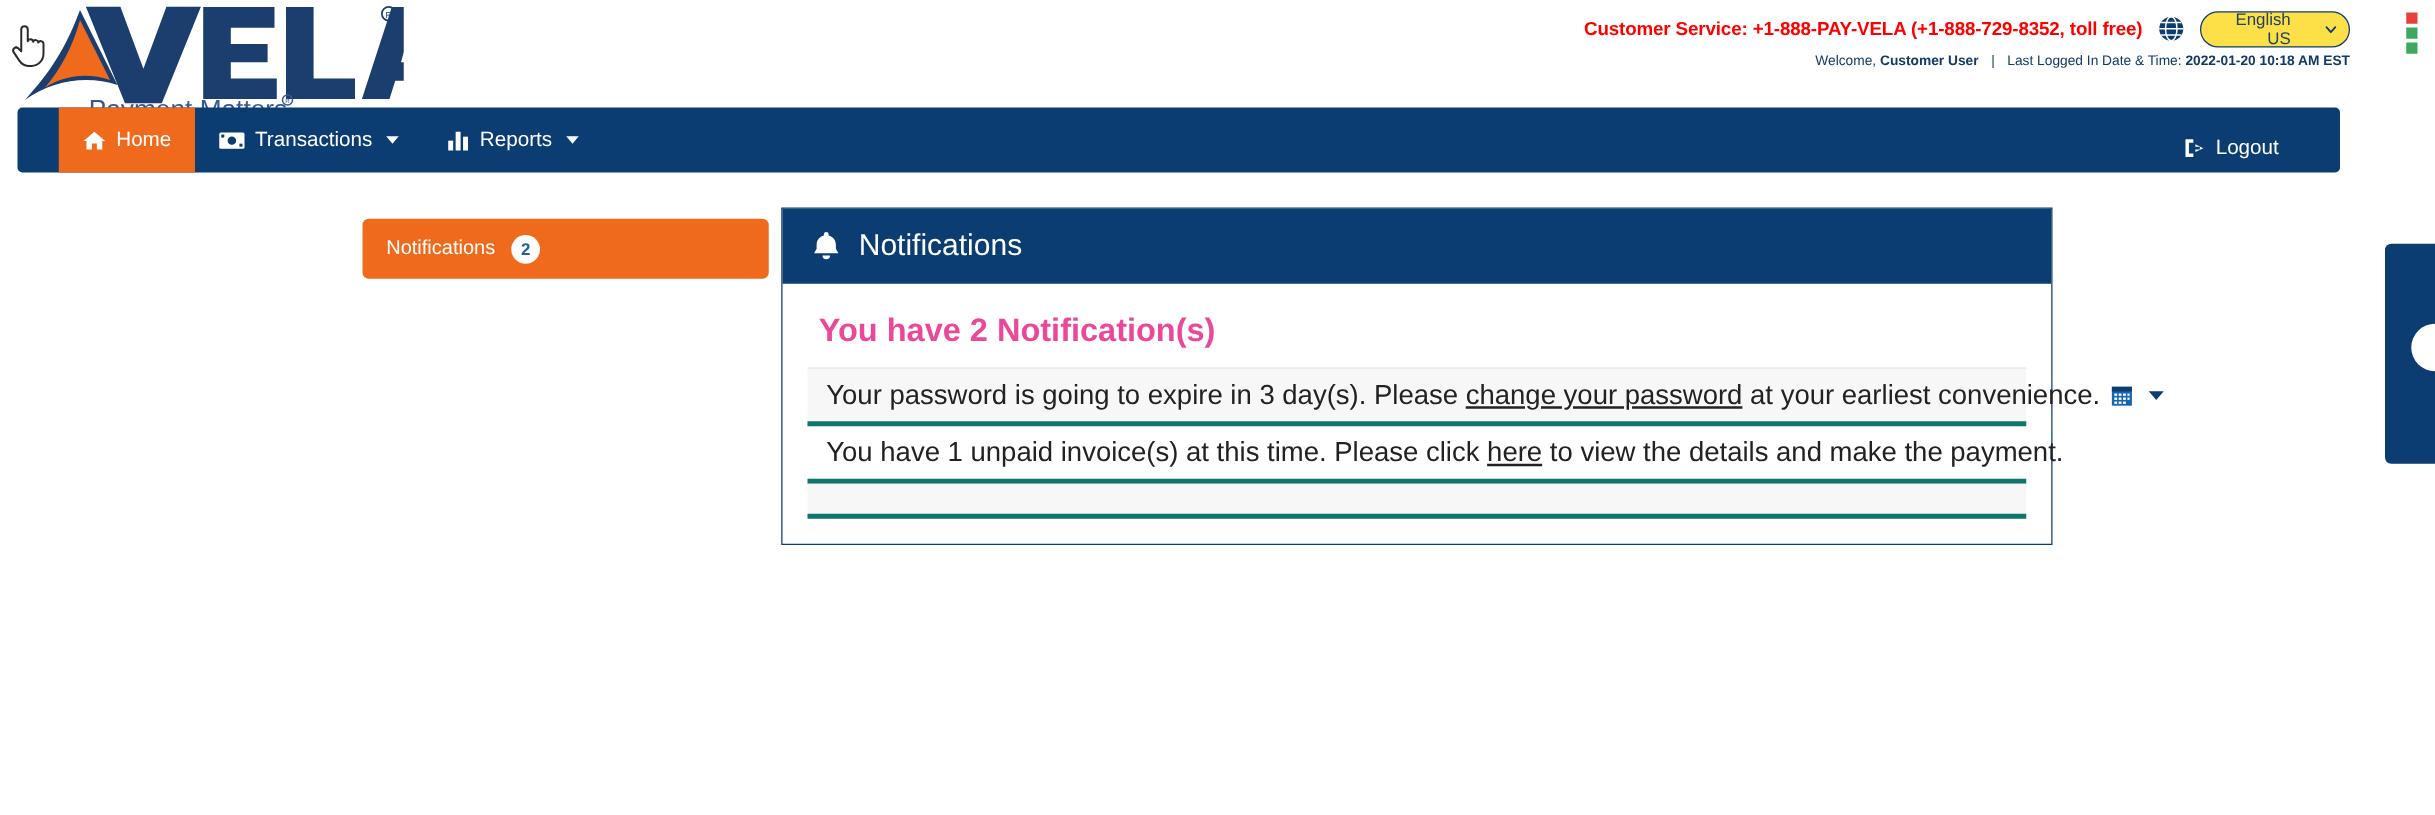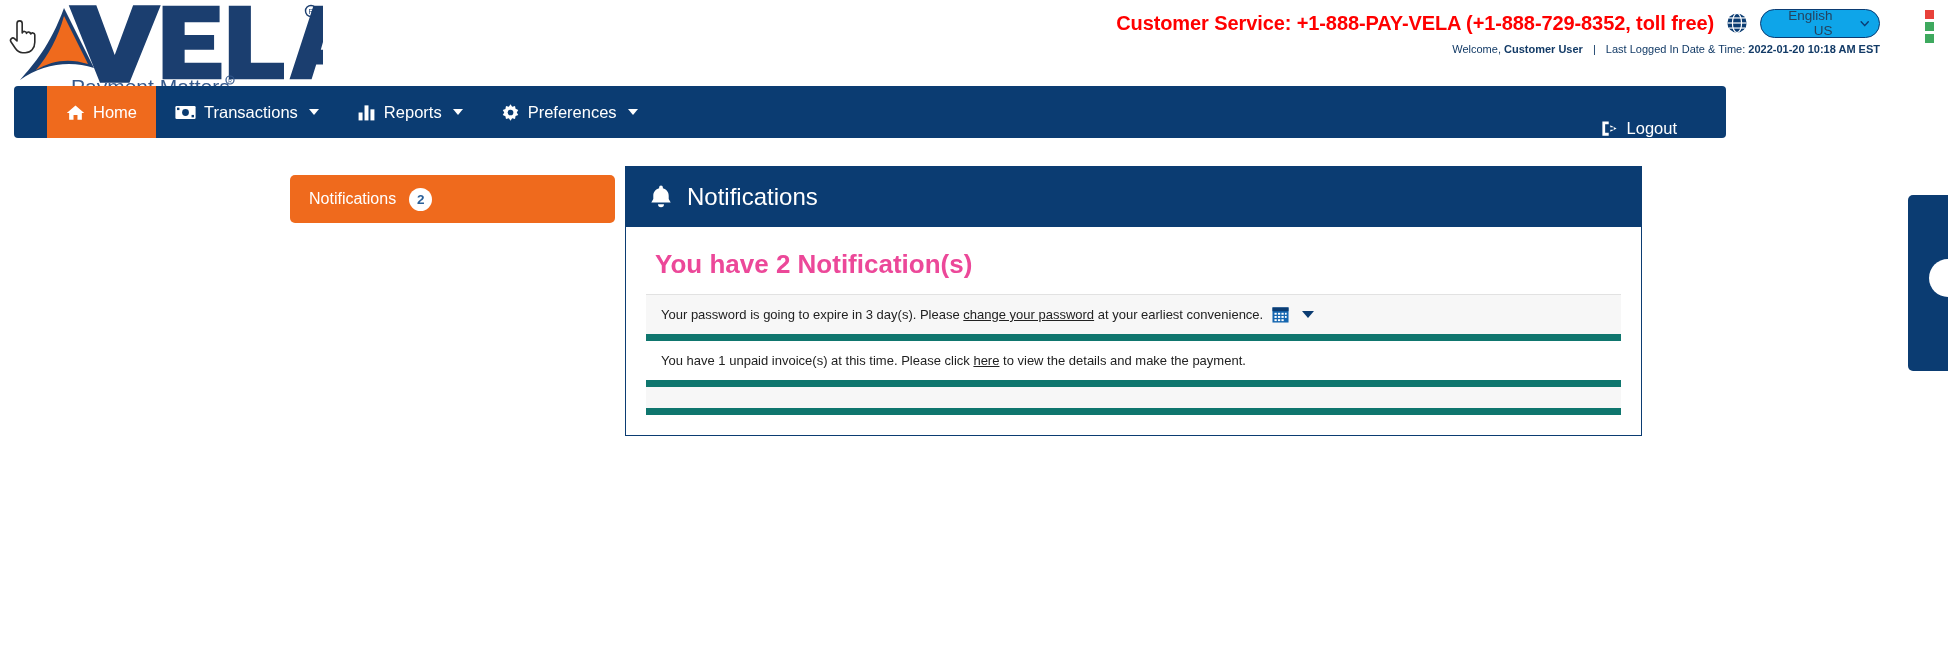--- a/index.html
+++ b/index.html
@@ -24,65 +24,65 @@
 
   .header-right {
     position: absolute; right: 68px; top: 8px;
     text-align: right;
   }
   .cs-line {
     display:flex; align-items:center; justify-content:flex-end; gap:12px;
     height: 30px;
   }
   .cs-text {
-    color:#ff0000; font-size:20px; font-weight:bold;
+    color:#ff0000; font-size:15px; font-weight:bold;
     letter-spacing:-0.1px; white-space:nowrap;
   }
   .globe-icon { width:22px; height:22px; display:block; }
 
   .lang-select {
     display:flex; align-items:center; justify-content:space-between;
     width:120px; height:29px;
     border:1.5px solid #0b3b73; border-radius:15px;
     padding: 0 9px 0 13px;
-    background:#0ea5e9;
+    background:#fde047;
     color:#24425f; font-size:13.5px;
     cursor:pointer;
     gap:26px;
   }
   .caret-svg { width:13px; height:13px; }
 
   .welcome-line {
     margin-top:5px;
     color:#123a66; font-size:11px; white-space:nowrap;
     text-align:right;
   }
   .welcome-line .b { font-weight:bold; }
   .welcome-line .sep { padding:0 7px; color:#123a66; }
 
   
   .navbar {
     position:absolute; left:14px; top:86px;
-    width: 1712px; height:52px;
+    width: 1858px; height:52px;
     background:#0b3c72;
     border-radius:4px;
     display:flex; align-items:stretch;
   }
   .nav-spacer { width:33px; }
   .nav-item {
     display:flex; align-items:center; gap:8px;
     padding: 0 19px;
     color:#ffffff; font-size:16.5px;
     cursor:pointer; white-space:nowrap;
   }
   .nav-item.active { background:#ef6a1d; }
   .nav-item .ic { display:flex; align-items:center; }
   .nav-item .ic svg { display:block; }
   .nav-caret { width:0;height:0;border-left:5px solid transparent;border-right:5px solid transparent;border-top:6px solid #fff; margin-left:3px; }
-  .nav-right { margin-left:auto; display:flex; align-items:flex-end; padding-right:30px;margin-top:12px; }
+  .nav-right { margin-left:auto; display:flex; align-items:center; padding-right:30px;margin-top:12px; }
 
   
   .body-area { position:absolute; top:138px; left:0; width:1948px; height:514px; }
 
   .tab-col {
     position:absolute; left:290px; top:37px; width:325px;
   }
   .side-tab {
     height:48px; border-radius:5px;
     background:#ef6a1d;
@@ -114,22 +114,22 @@
 
   .panel-body { padding: 22px 20px 0 20px; }
   .panel-title {
     color:#ec4899; font-size:26px; font-weight:bold;
     margin: 0 0 14px 9px;
   }
   .notif-list { border-top:1px solid #e2e2e2; }
   .notif-row {
     display:flex; align-items:center;
     min-height:46px; padding: 0 10px 0 15px;
-    font-size:13px; color:#222;
-    border-bottom:7px solid #0f766e;
+    font-size:22px; color:#222;
+    border-bottom:4px solid #0f766e;
   }
   .notif-row.alt { background:#f7f7f7; }
   .notif-row .txt { white-space:nowrap; }
   .notif-row a {
     color:#222; text-decoration:underline; cursor:pointer;
   }
   .cal-icon { margin-left:9px; display:inline-flex; align-items:center; }
   .row-caret {
     margin-left:13px;
     width:0;height:0;border-left:6px solid transparent;border-right:6px solid transparent;border-top:7px solid #0b3c72;
@@ -255,30 +255,20 @@
           <rect x="2" y="12" width="5" height="10" fill="#ffffff"></rect>
           <rect x="9.5" y="3" width="5" height="19" fill="#ffffff"></rect>
           <rect x="17" y="8" width="5" height="14" fill="#ffffff"></rect>
         </svg>
       </span>
       <span>Reports</span>
       <span class="nav-caret"></span>
     </div>
 
 
-    <div class="nav-item">
-      <span class="ic">
-        <svg width="19" height="19" viewBox="0 0 24 24" xmlns="http://www.w3.org/2000/svg">
-          <path fill="#ffffff" d="M12 1.5l2.1 3.1 3.6-.9.7 3.6 3.4 1.4-1.9 3.2 1.9 3.2-3.4 1.4-.7 3.6-3.6-.9L12 22.5l-2.1-3.1-3.6.9-.7-3.6-3.4-1.4 1.9-3.2-1.9-3.2 3.4-1.4.7-3.6 3.6.9z"></path>
-          <circle cx="12" cy="12" r="3.6" fill="#0b3c72"></circle>
-        </svg>
-      </span>
-      <span>Preferences</span>
-      <span class="nav-caret"></span>
-    </div>
 
 
     <div class="nav-right">
       <div class="nav-item">
         <span class="ic">
           <svg width="19" height="19" viewBox="0 0 24 24" xmlns="http://www.w3.org/2000/svg">
             <path d="M3 3 H11 V6.5 H6.5 V17.5 H11 V21 H3 Z" fill="#ffffff"></path>
             <path d="M13 8 L13 10.5 H17.5 L17.5 13.5 H13 L13 16 L21 12 Z" fill="#ffffff"></path>
           </svg>
         </span>

